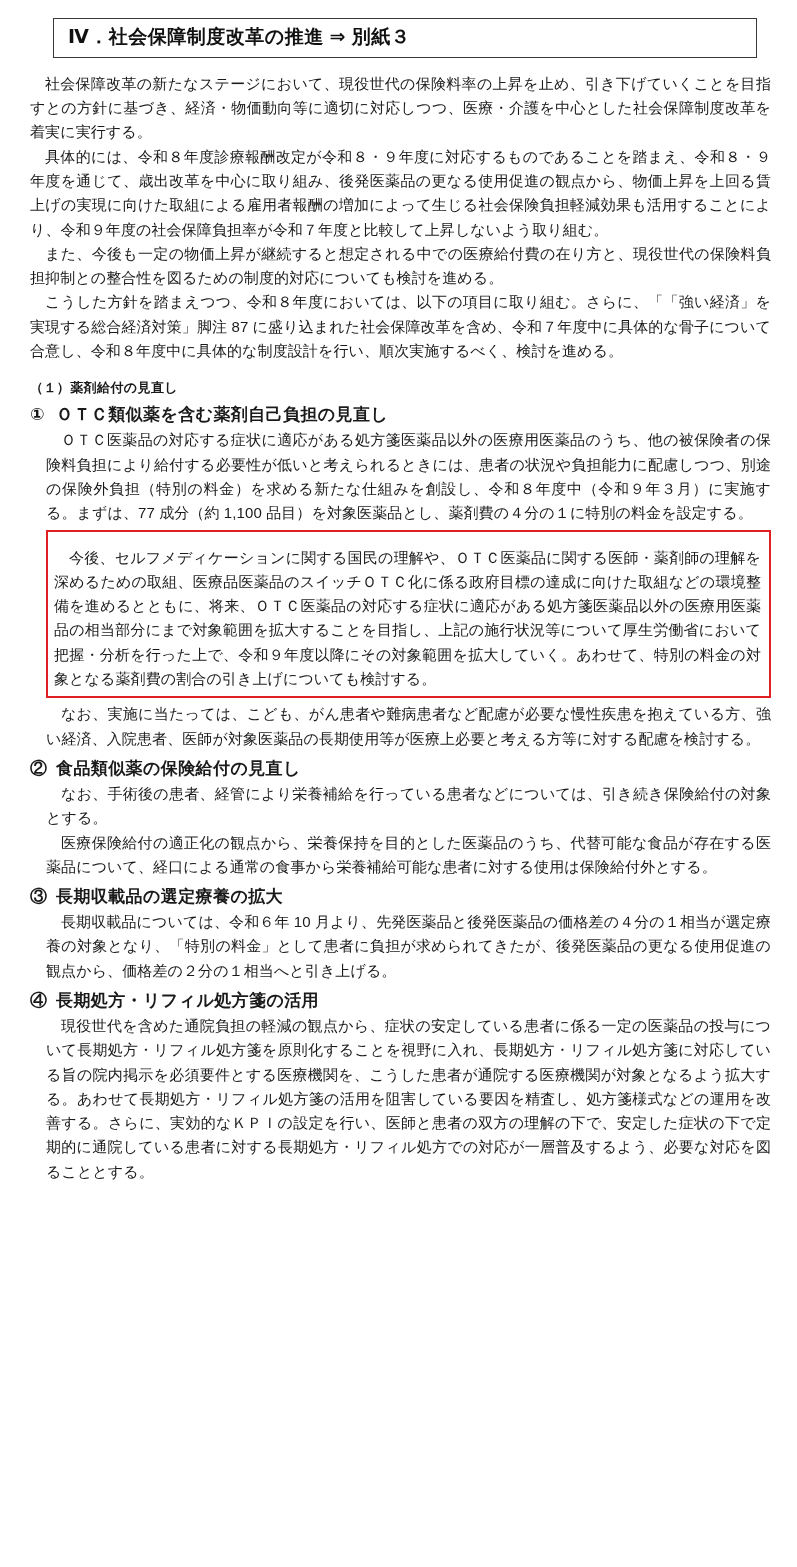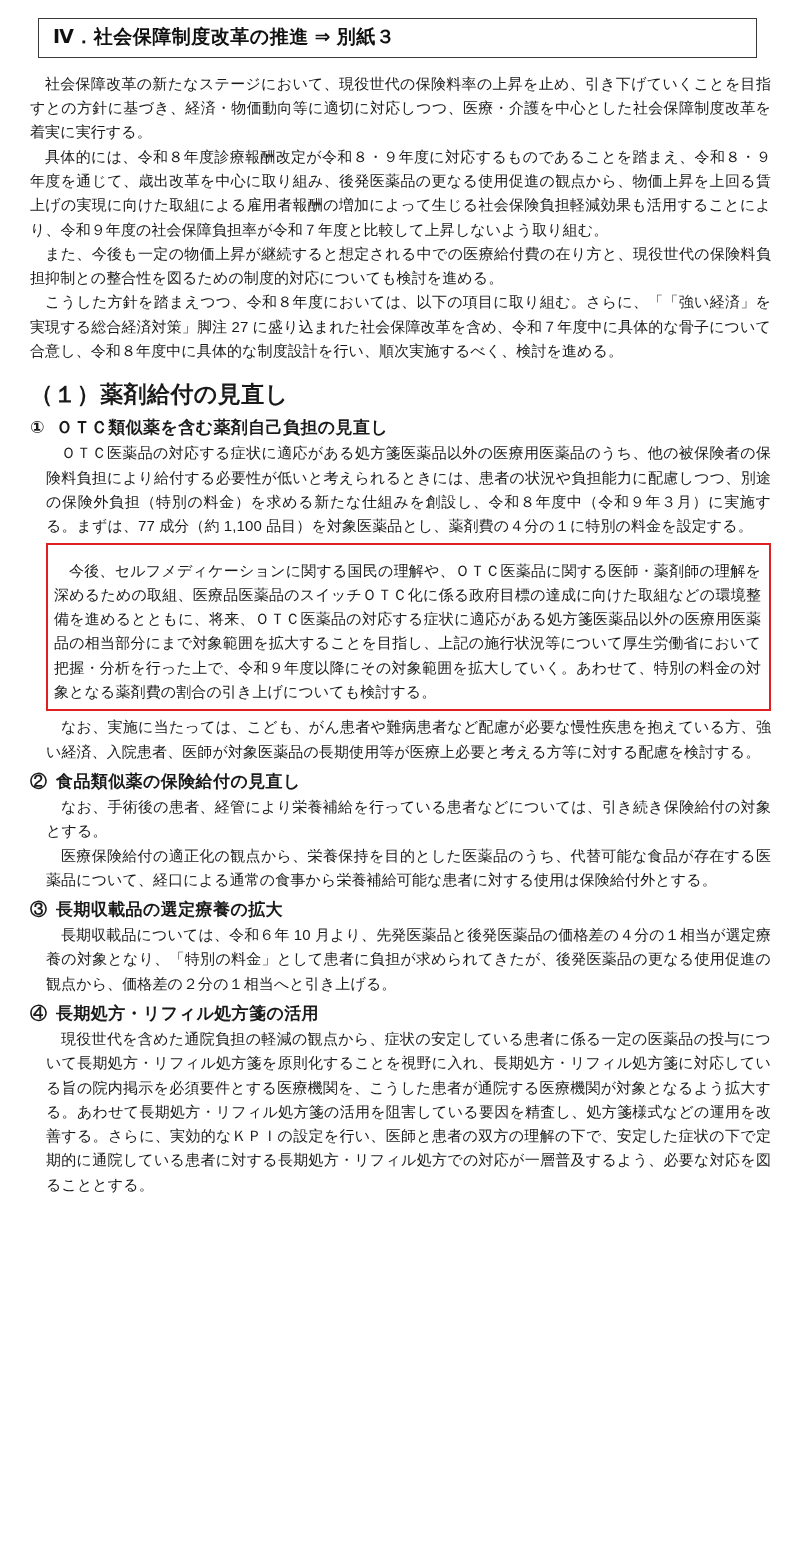--- a/index.html
+++ b/index.html
@@ -18,21 +18,21 @@
     min-height: 1567px;
     box-sizing: border-box;
     padding: 10px 26px 18px 30px;
     background: #ffffff;
   }
 
   
   .heading-box {
     border: 1.5px solid #3a3a3a;
     box-sizing: border-box;
-    margin: 8px 14px 14px 8px;
+    margin: 8px 14px 14px 23px;
     padding: 7px 14px 8px 14px;
     background: #ffffff;
   }
   .heading-box .heading-text {
     font-size: 19px;
     font-weight: bold;
     letter-spacing: 0.5px;
     color: #111;
     line-height: 1.2;
   }
@@ -46,21 +46,21 @@
     text-justify: inter-ideograph;
     text-indent: 1em;
     letter-spacing: 0.1px;
   }
   .block {
     margin: 0 0 10px 0;
   }
 
   
   h2.sec-title {
-    font-size: 23px;
+    font-size: 13px;
     font-weight: bold;
     margin: 16px 0 4px 0;
     letter-spacing: 0.4px;
   }
   h3.sub-title {
     font-size: 17px;
     font-weight: bold;
     margin: 6px 0 2px 0;
     letter-spacing: 0.4px;
   }
@@ -95,21 +95,21 @@
 <div class="page">
 
   <div class="heading-box">
     <div class="heading-text">Ⅳ．社会保障制度改革の推進 ⇒ 別紙３</div>
   </div>
 
   <div class="block">
     <p class="para">社会保障改革の新たなステージにおいて、現役世代の保険料率の上昇を止め、引き下げていくことを目指すとの方針に基づき、経済・物価動向等に適切に対応しつつ、医療・介護を中心とした社会保障制度改革を着実に実行する。</p>
     <p class="para">具体的には、令和８年度診療報酬改定が令和８・９年度に対応するものであることを踏まえ、令和８・９年度を通じて、歳出改革を中心に取り組み、後発医薬品の更なる使用促進の観点から、物価上昇を上回る賃上げの実現に向けた取組による雇用者報酬の増加によって生じる社会保険負担軽減効果も活用することにより、令和９年度の社会保障負担率が令和７年度と比較して上昇しないよう取り組む。</p>
     <p class="para">また、今後も一定の物価上昇が継続すると想定される中での医療給付費の在り方と、現役世代の保険料負担抑制との整合性を図るための制度的対応についても検討を進める。</p>
-    <p class="para">こうした方針を踏まえつつ、令和８年度においては、以下の項目に取り組む。さらに、「「強い経済」を実現する総合経済対策」脚注 27 に盛り込まれた社会保障改革を含め、令和７年度中に具体的な骨子について合意し、令和８年度中に具体的な制度設計を行い、順次実施するべく、検討を進める。</p>
+    <p class="para">こうした方針を踏まえつつ、令和８年度においては、以下の項目に取り組む。さらに、「「強い経済」を実現する総合経済対策」脚注 87 に盛り込まれた社会保障改革を含め、令和７年度中に具体的な骨子について合意し、令和８年度中に具体的な制度設計を行い、順次実施するべく、検討を進める。</p>
   </div>
 
   <h2 class="sec-title">（１）薬剤給付の見直し</h2>
 
   <h3 class="sub-title">
     <span class="num">①</span><span>ＯＴＣ類似薬を含む薬剤自己負担の見直し</span>
   </h3>
   <div class="sub-body">
     <p class="para">ＯＴＣ医薬品の対応する症状に適応がある処方箋医薬品以外の医療用医薬品のうち、他の被保険者の保険料負担により給付する必要性が低いと考えられるときには、患者の状況や負担能力に配慮しつつ、別途の保険外負担（特別の料金）を求める新たな仕組みを創設し、令和８年度中（令和９年３月）に実施する。まずは、77 成分（約 1,100 品目）を対象医薬品とし、薬剤費の４分の１に特別の料金を設定する。</p>
     <div class="redbox">

